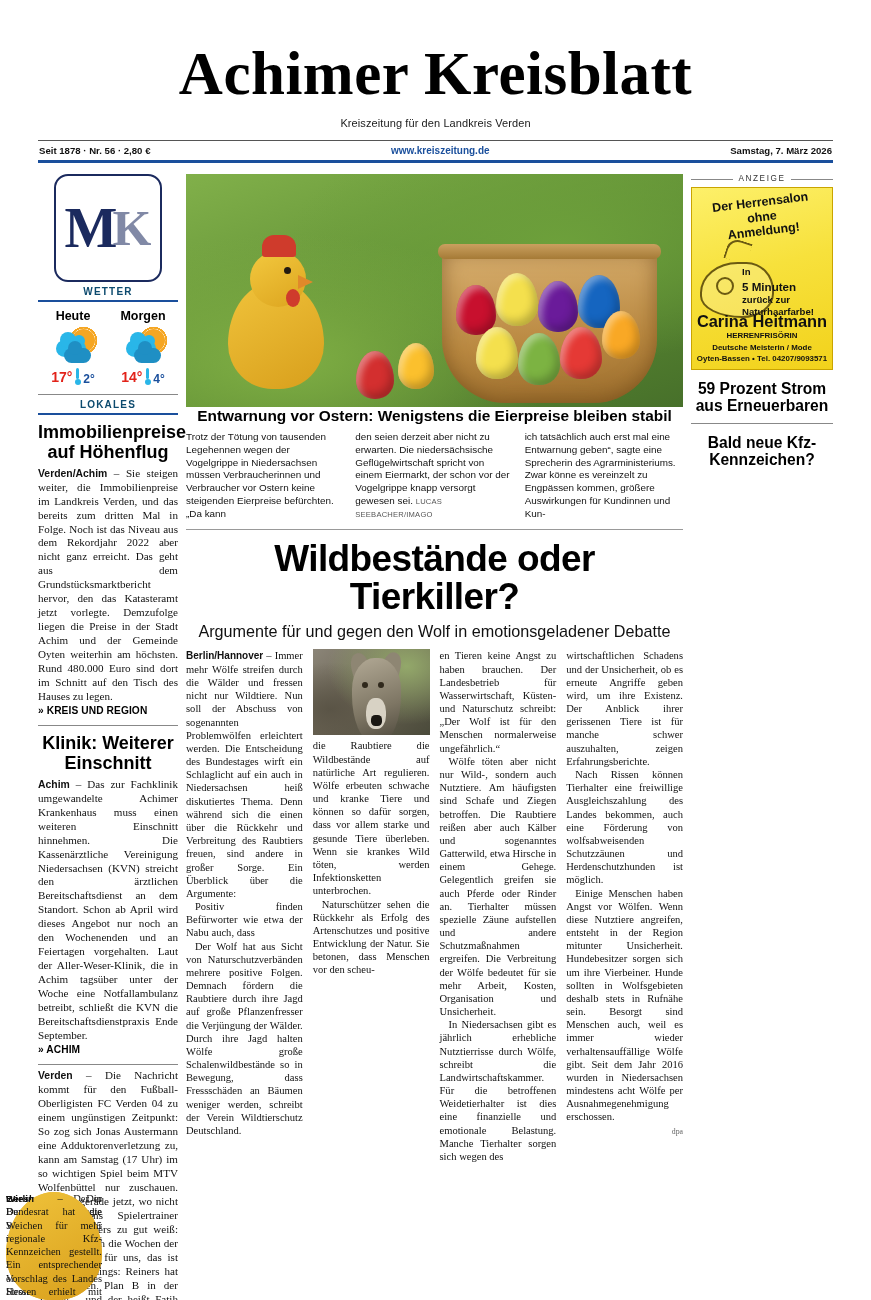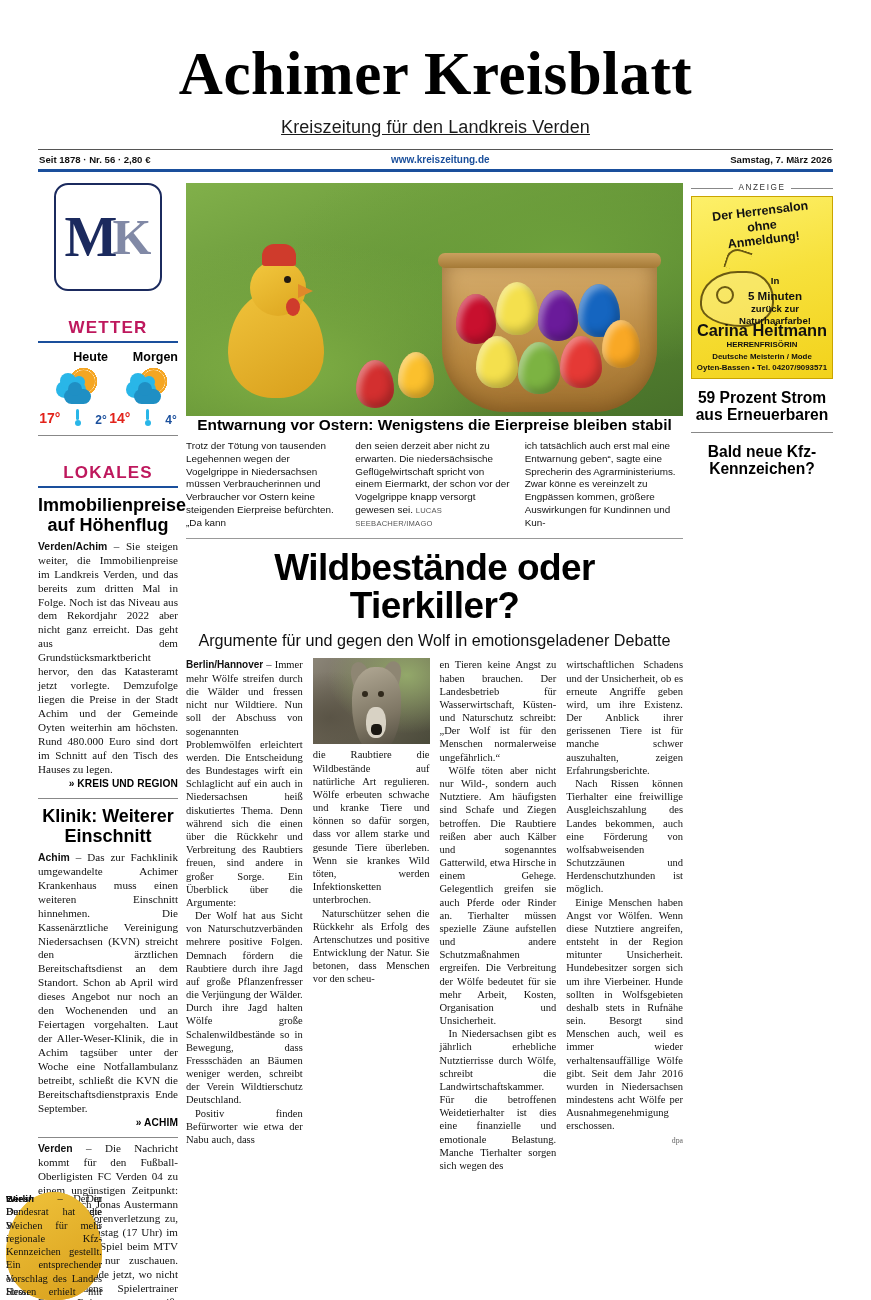--- a/index.html
+++ b/index.html
@@ -13,21 +13,21 @@
 
   
   .masthead { padding-top: 42px; text-align: center; }
   .masthead-title {
     font-family: "Liberation Serif", serif;
     font-size: 61px; font-weight: 700; letter-spacing: 0.5px;
     color: #000; line-height: 1.05;
   }
   .masthead-sub {
     font-family: "Liberation Sans", sans-serif;
-    font-size: 18px; color: #1a1a1a; margin-top: 11px; letter-spacing: 0.1px; text-decoration: underline;
+    font-size: 11px; color: #1a1a1a; margin-top: 11px; letter-spacing: 0.1px;
   }
   .masthead-rule { border-top: 1px solid #555; margin-top: 11px; }
   .masthead-bar {
     display: flex; align-items: center; justify-content: space-between;
     padding: 4px 1px 4px 1px;
     font-size: 9.6px; font-weight: 700; color: #111;
   }
   .masthead-bar .url { color: #1a4f9c; font-size: 10px; font-weight: 700; }
   .masthead-bluebar { height: 3px; background: #1a4f9c; }
 
@@ -48,27 +48,27 @@
     font-family: "Liberation Serif", serif;
     font-size: 56px; font-weight: 700; color: #1b2a5e; line-height: 1;
     letter-spacing: -2px;
   }
   .mk-logo .k {
     font-family: "Liberation Serif", serif;
     font-size: 50px; font-weight: 700; color: #1b2a5e; line-height: 1;
     opacity: .55; margin-left: -3px;
   }
   .sec-head {
-    text-align: center; font-size: 17px; font-weight: 700;
-    letter-spacing: 1.2px; color: #be185d; margin-top: 27px;
+    text-align: center; font-size: 10px; font-weight: 700;
+    letter-spacing: 1.2px; color: #0c4a6e; margin-top: 4px;
   }
   .sec-rule { border-bottom: 2px solid #1a4f9c; margin-top: 3px; }
 
   .weather { display: flex; margin-top: 7px; }
-  .wday { width: 50%; text-align: right; }
+  .wday { width: 50%; text-align: center; }
   .wday-name { font-size: 12.5px; font-weight: 700; color: #000; }
   .wicon { height: 40px; position: relative; margin-top: 3px; }
   .sun {
     position: absolute; width: 23px; height: 23px; border-radius: 50%;
     background: #f5a623; right: 13px; top: 3px;
   }
   .sun::before {
     content:""; position:absolute; inset:-4px; border-radius:50%;
     background: radial-gradient(circle, transparent 54%, #f5a623 55%, #f5a623 62%, transparent 63%);
   }
@@ -87,21 +87,21 @@
   .cloud-b {
     position: absolute; width: 27px; height: 15px; background: #1f8fc4;
     border-radius: 8px; left: 26px; top: 22px;
   }
   .cloud-b::before {
     content:""; position:absolute; width:14px; height:14px; border-radius:50%;
     background:#1f8fc4; left:4px; top:-7px;
   }
   .wtemps {
     display: flex; align-items: flex-end; justify-content: center;
-    gap: 14px; margin-top: 2px;
+    gap: 2px; margin-top: 2px;
   }
   .thi { font-size: 14px; font-weight: 700; color: #e2231a; }
   .tlo { font-size: 12px; font-weight: 700; color: #1a4f9c; margin-bottom: -1px; }
   .thermo {
     width: 7px; height: 17px; position: relative; display: inline-block;
   }
   .thermo::before {
     content:""; position:absolute; left:2px; top:0; width:3px; height:11px;
     background:#29b6e8; border-radius:2px;
   }
@@ -115,21 +115,21 @@
     text-align: center; color: #000; margin-top: 8px;
     font-family: "Liberation Sans", sans-serif;
   }
   .l-body {
     font-family: "Liberation Serif", serif;
     font-size: 11.1px; line-height: 1.26; text-align: justify;
     color: #111; margin-top: 4px; hyphens: auto;
   }
   .l-body b { font-family: "Liberation Sans", sans-serif; font-size: 10.4px; }
   .l-ref {
-    display: block; text-align: right; font-family: "Liberation Sans", sans-serif;
+    display: block; font-family: "Liberation Sans", sans-serif;
     font-size: 10.2px; font-weight: 700; letter-spacing: .1px; margin-top: 1px;
   }
   .divline { border-top: 1px solid #888; margin: 9px 0 0 0; }
 
   
   .lead-photo {
     width: 100%; height: 233px; position: relative; overflow: hidden;
     background: #4e7a2e;
   }
   .grass {
@@ -261,21 +261,21 @@
   .dogshape::before {
     content:""; position:absolute; left:14px; top:13px; width:14px; height:14px;
     border:2px solid #6b5a12; border-radius:50%;
   }
   .dogtail {
     position:absolute; left:34px; top:52px; width:24px; height:22px;
     border-left:2px solid #6b5a12; border-top:2px solid #6b5a12;
     border-radius: 12px 0 0 0; transform: rotate(18deg);
   }
   .salon-r {
-    position:absolute; right: 16px; top: 78px; width: 82px; text-align: center;
+    position:absolute; right: 8px; top: 78px; width: 82px; text-align: left;
     font-size: 9.6px; font-weight: 700; color: #111; line-height: 1.3;
   }
   .salon-r .big { font-size: 11.6px; }
   .salon-name {
     position:absolute; left:0; right:0; bottom: 38px; text-align:center;
     font-size: 16.4px; font-weight: 700; color:#111;
   }
   .salon-sub {
     position:absolute; left:0; right:0; bottom: 5px; text-align:center;
     font-size: 7.9px; font-weight: 700; color:#111; line-height: 1.42;
@@ -403,22 +403,22 @@
         <div class="cap-col">ich tatsächlich auch erst mal eine Entwarnung geben“, sagte eine Sprecherin des Agrarministeriums. Zwar könne es vereinzelt zu Engpässen kommen, größere Auswirkungen für Kundinnen und Kun-</div>
       </div>
       <div class="hr-thin"></div>
 
       <div class="main-hl">Wildbestände oder Tierkiller?</div>
       <div class="main-sub">Argumente für und gegen den Wolf in emotionsgeladener Debatte</div>
 
       <div class="wolf-cols">
         <div class="wcol">
           <p class="first"><b class="place">Berlin/Hannover</b><span> –  Immer mehr Wölfe streifen durch die Wälder und fressen nicht nur Wildtiere. Nun soll der Abschuss von sogenannten Problemwölfen erleichtert werden. Die Entscheidung des Bundestages wirft ein Schlaglicht auf ein auch in Niedersachsen heiß diskutiertes Thema. Denn während sich die einen über die Rückkehr und Verbreitung des Raubtiers freuen, sind andere in großer Sorge. Ein Überblick über die Argumente:</span></p>
+          <p>Positiv finden Befürworter wie etwa der Nabu auch, dass</p>
           <p>Der Wolf hat aus Sicht von Naturschutzverbänden mehrere positive Folgen. Demnach fördern die Raubtiere durch ihre Jagd auf große Pflanzenfresser die Verjüngung der Wälder. Durch ihre Jagd halten Wölfe große Schalenwildbestände so in Bewegung, dass Fressschäden an Bäumen weniger werden, schreibt der Verein Wildtierschutz Deutschland.</p>
-          <p>Positiv finden Befürworter wie etwa der Nabu auch, dass</p>
         </div>
         <div class="wcol">
           <div class="wolf-photo">
             <div class="bg"></div>
               <div class="w-ear-l"></div>
               <div class="w-ear-r"></div>
             <div class="w-head"></div>
               <div class="w-eye1"></div>
               <div class="w-eye2"></div>
             <div class="w-snout"></div>

